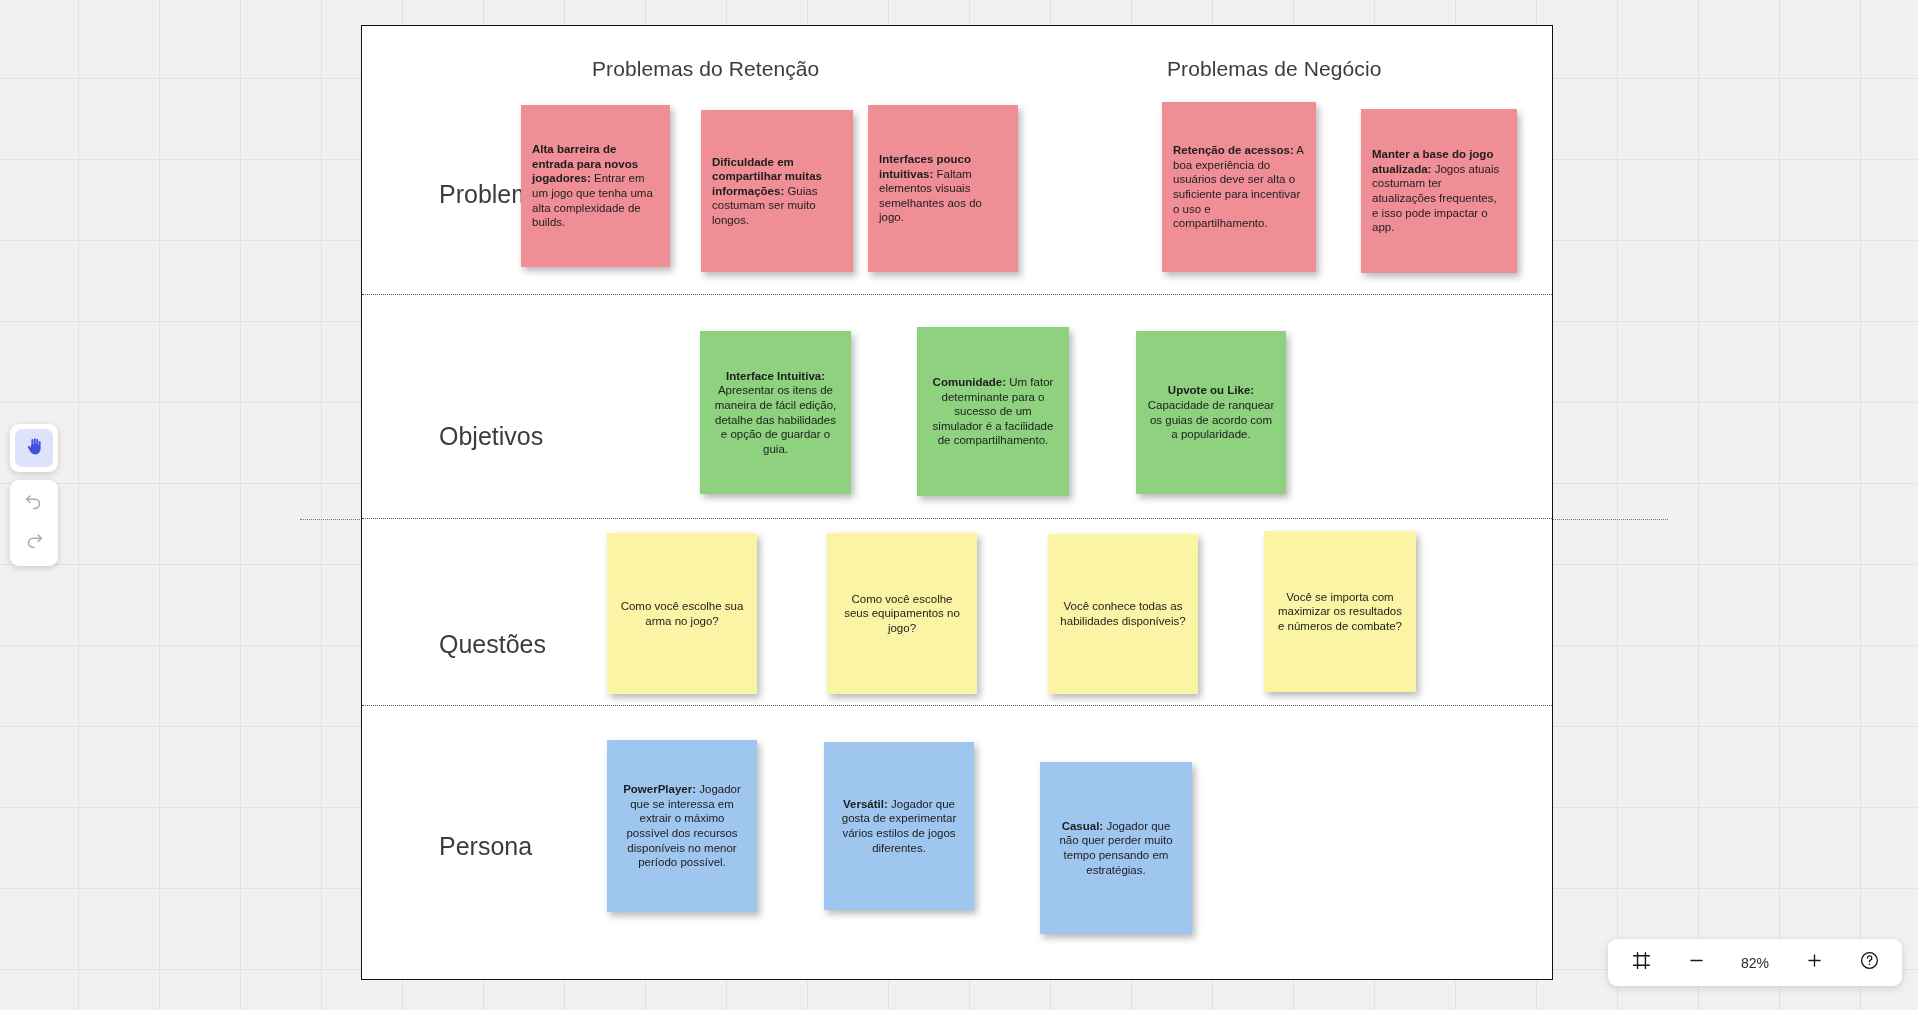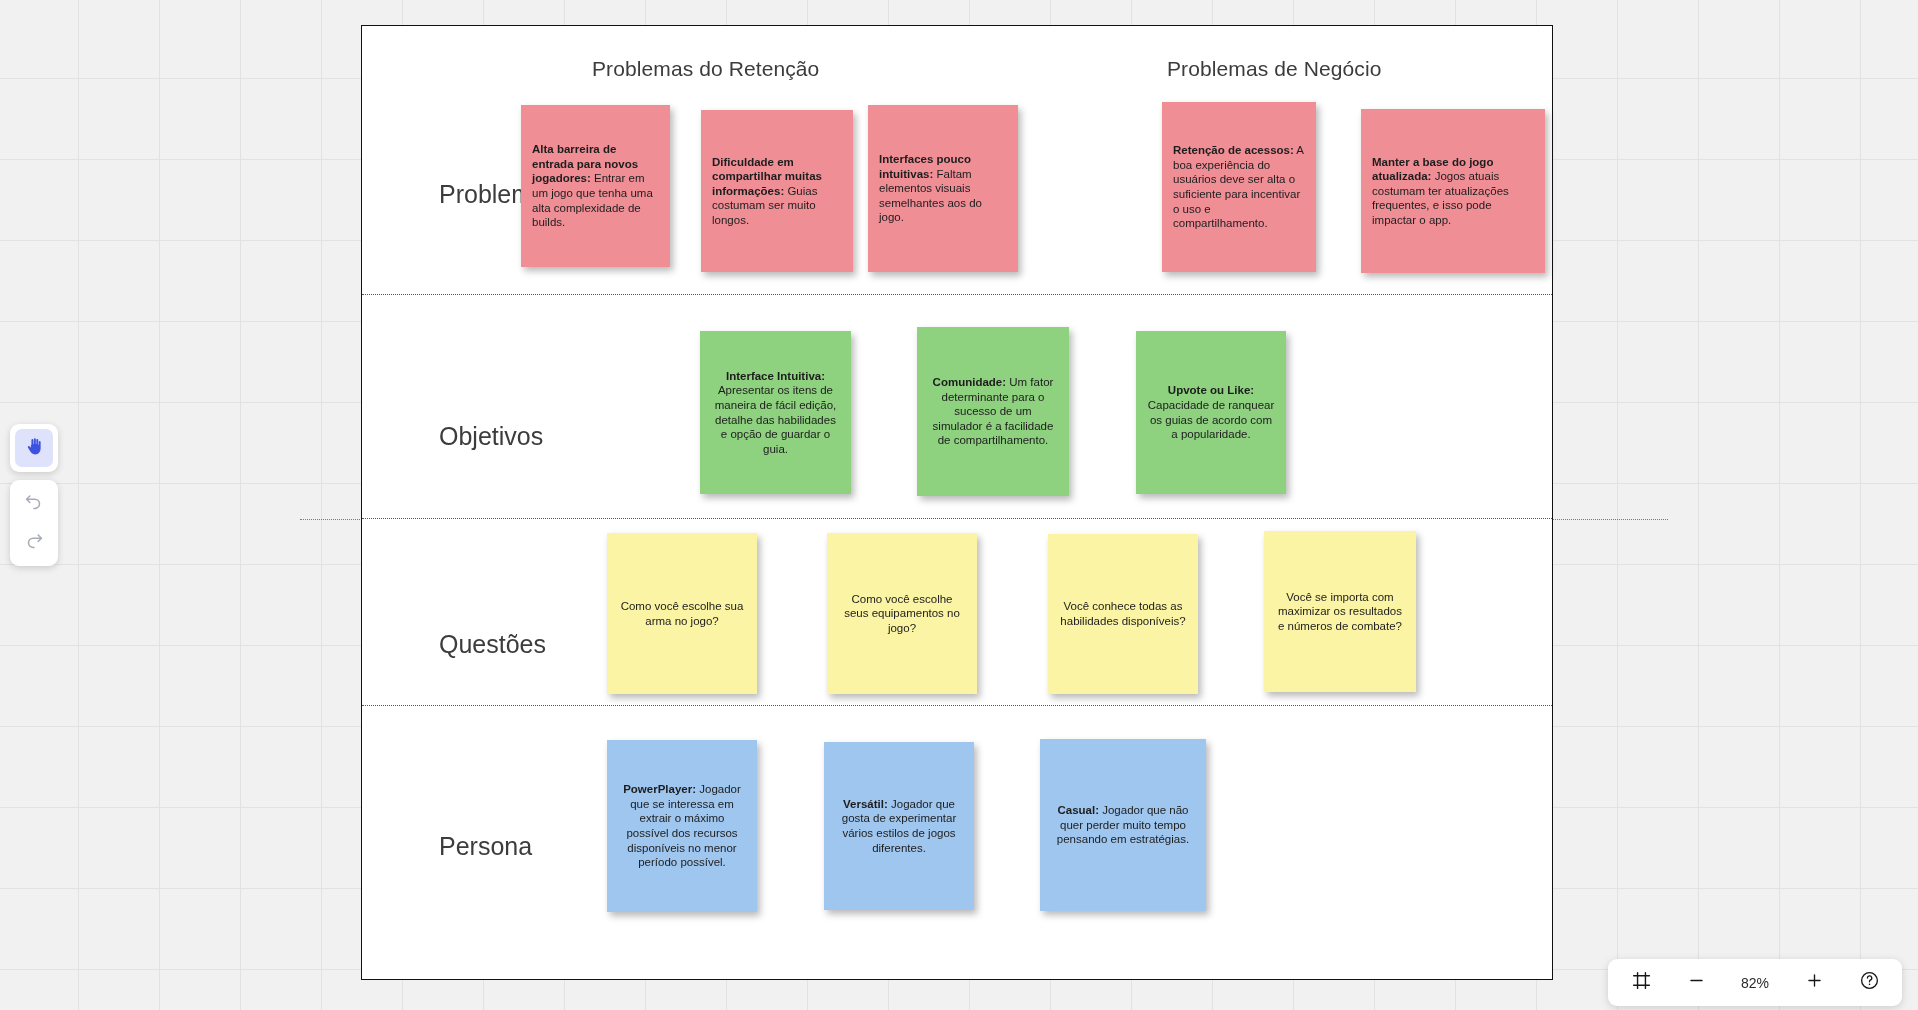--- a/index.html
+++ b/index.html
@@ -97,21 +97,21 @@
     position:absolute;left:10px;top:480px;width:48px;height:86px;
     background:#fff;border-radius:9px;
     box-shadow:0 2px 7px rgba(0,0,0,.16);
     display:flex;flex-direction:column;align-items:center;justify-content:space-around;
     padding:4px 0;box-sizing:border-box;
   }
   .hist-btn{width:34px;height:34px;display:flex;align-items:center;justify-content:center;}
 
   
   #zoom-bar{
-    position:absolute;right:16px;bottom:4px;height:47px;
+    position:absolute;right:16px;bottom:24px;height:47px;
     background:#fff;border-radius:9px;
     box-shadow:0 2px 8px rgba(0,0,0,.15);
     display:flex;align-items:center;gap:21px;padding:0 16px;
   }
   .zbtn{
     width:34px;height:34px;display:flex;align-items:center;justify-content:center;
     color:#1f1f1f;
   }
   #zoom-level{
     font-size:14px;color:#2a2a2a;min-width:42px;text-align:center;font-weight:500;
@@ -142,21 +142,21 @@
   </div>
   <div class="note pink left" style="left:339px;top:84px;width:152px;height:162px;">
     <div class="txt"><b>Dificuldade em compartilhar muitas informações:</b> Guias costumam ser muito longos.</div>
   </div>
   <div class="note pink left" style="left:506px;top:79px;width:150px;height:167px;">
     <div class="txt"><b>Interfaces pouco intuitivas:</b> Faltam elementos visuais semelhantes aos do jogo.</div>
   </div>
   <div class="note pink left" style="left:800px;top:76px;width:154px;height:170px;">
     <div class="txt"><b>Retenção de acessos:</b> A boa experiência do usuários deve ser alta o suficiente para incentivar o uso e compartilhamento.</div>
   </div>
-  <div class="note pink left" style="left:999px;top:83px;width:184px;height:164px;justify-content:flex-end;">
+  <div class="note pink left" style="left:999px;top:83px;width:156px;height:164px;justify-content:flex-end;">
     <div class="txt"><b>Manter a base do jogo atualizada:</b> Jogos atuais costumam ter atualizações frequentes, e isso pode impactar o app.</div>
   </div>
 
   <div class="note green center" style="left:338px;top:305px;width:151px;height:163px;">
     <div class="txt"><b>Interface Intuitiva:</b> Apresentar os itens de maneira de fácil edição, detalhe das habilidades e opção de guardar o guia.</div>
   </div>
   <div class="note green center" style="left:555px;top:301px;width:152px;height:169px;">
     <div class="txt"><b>Comunidade:</b> Um fator determinante para o sucesso de um simulador é a facilidade de compartilhamento.</div>
   </div>
   <div class="note green center" style="left:774px;top:305px;width:150px;height:163px;">
@@ -175,21 +175,21 @@
   <div class="note yellow center" style="left:902px;top:505px;width:152px;height:161px;">
     <div class="txt">Você se importa com maximizar os resultados e números de combate?</div>
   </div>
 
   <div class="note blue center" style="left:245px;top:714px;width:150px;height:172px;">
     <div class="txt"><b>PowerPlayer:</b> Jogador que se interessa em extrair o máximo possível dos recursos disponíveis no menor período possível.</div>
   </div>
   <div class="note blue center" style="left:462px;top:716px;width:150px;height:168px;">
     <div class="txt"><b>Versátil:</b> Jogador que gosta de experimentar vários estilos de jogos diferentes.</div>
   </div>
-  <div class="note blue center" style="left:678px;top:713px;width:166px;height:172px;">
+  <div class="note blue center" style="left:678px;top:736px;width:152px;height:172px;">
     <div class="txt"><b>Casual:</b> Jogador que não quer perder muito tempo pensando em estratégias.</div>
   </div>
 
 </div>
 
 <div id="tool-panel-hand">
   <div id="hand-btn">
     <span>
       <svg width="21" height="21" viewBox="0 0 24 24" fill="#3d53e0" aria-hidden="true">
         <path d="M8.5 10V4.6a1.1 1.1 0 1 1 2.2 0V9h.6V3.6a1.1 1.1 0 1 1 2.2 0V9h.6V4.4a1.1 1.1 0 1 1 2.2 0V10h.6V6.8a1.05 1.05 0 1 1 2.1 0v7.1c0 4.2-2.6 7.1-6.3 7.1-3.2 0-4.7-1.6-6.2-4.3l-2-3.6a1.15 1.15 0 0 1 1.8-1.4l1.6 1.8V10z"></path>

